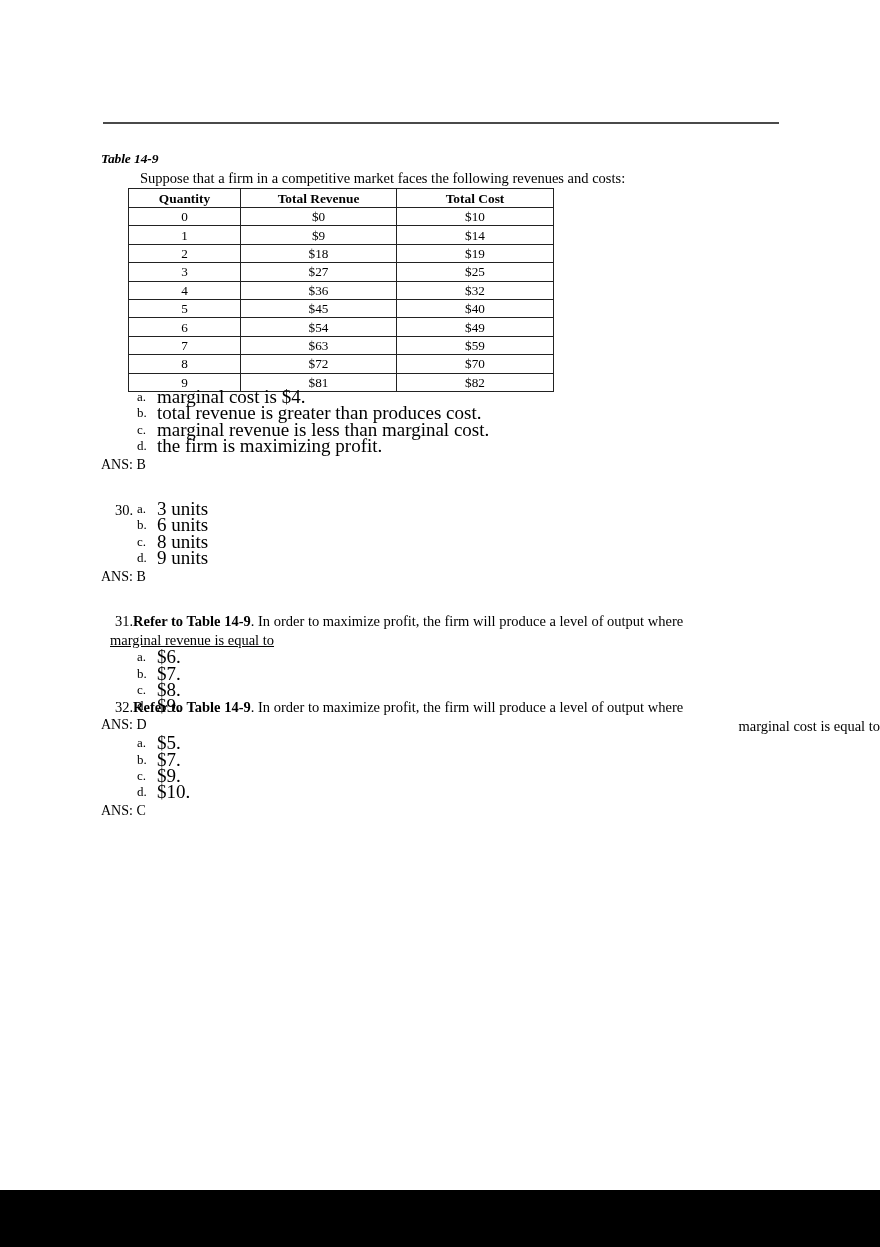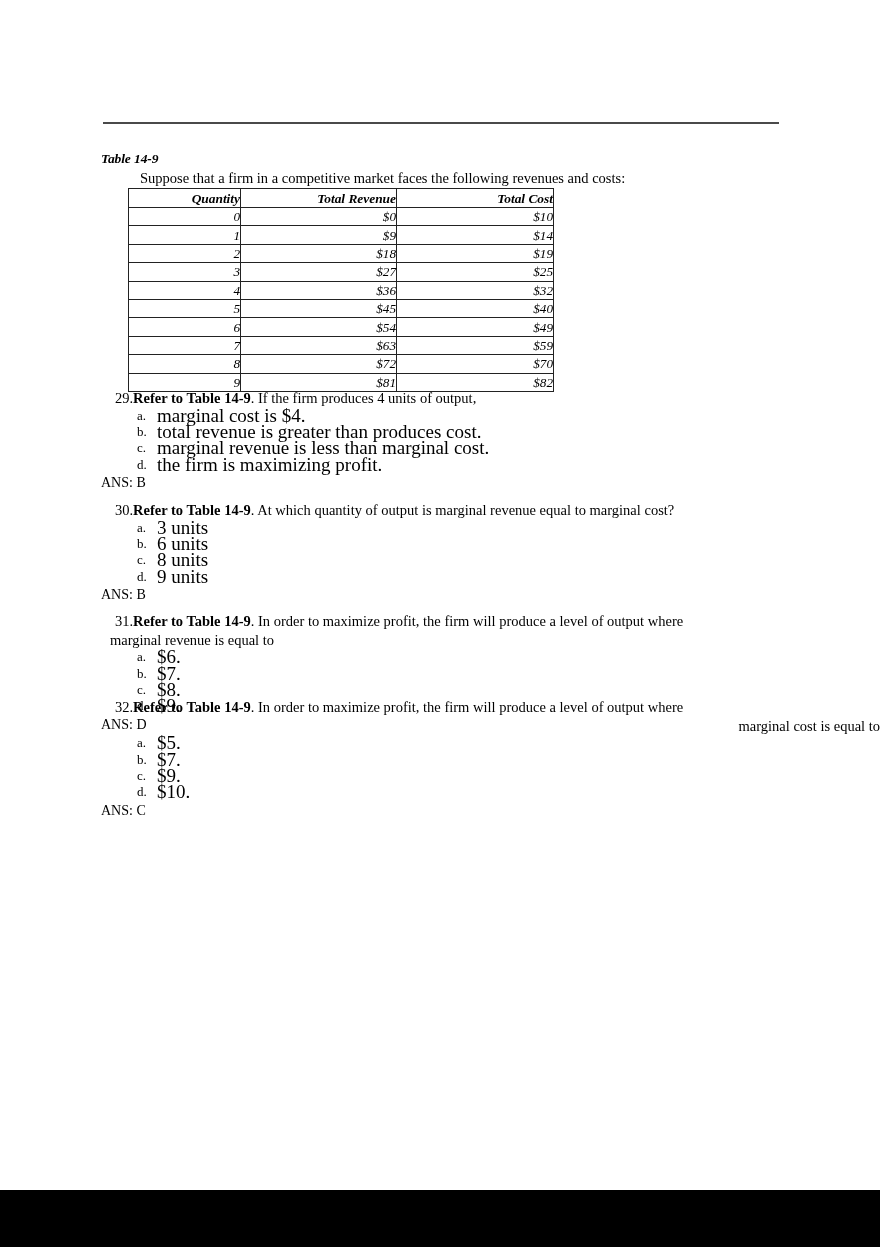--- a/index.html
+++ b/index.html
@@ -59,28 +59,27 @@
     border: 1.6px solid #000;
     background: #fff;
   }
   .data-table col.c-qty { width: 112px; }
   .data-table col.c-tr  { width: 156px; }
   .data-table col.c-tc  { width: 157px; }
 
   .data-table th,
   .data-table td {
     border: 0.8px solid #222;
-    text-align: right;
+    text-align: center;
     font-size: 13.2px;
     line-height: 15px;
     height: 17.4px;
     padding: 0;
     vertical-align: middle;
     font-weight: normal;
-    font-style: italic;
   }
   .data-table th {
     font-weight: bold;
     font-size: 13.4px;
     height: 18px;
   }
 
   
   .question-block {
     position: absolute;
@@ -225,24 +224,20 @@
         <tr>
           <td>9</td>
           <td>$81</td>
           <td>$82</td>
         </tr>
       </tbody>
   </table>
 
   <div id="questions-root">
       <div class="question-block" style="top: 341px;">
-        <div class="q-line">
-          <span class="q-num">29.</span>
-          <span class="q-text"><span class="q-stem-bold">Refer to Table 14-9</span><span>. If the firm produces 4 units of output,</span></span>
-        </div>
         <ul class="options">
           <li class="option">
             <span class="opt-letter">a.</span>
             <span class="opt-text">marginal cost is $4.</span>
           </li>
           <li class="option">
             <span class="opt-letter">b.</span>
             <span class="opt-text">total revenue is greater than produces cost.</span>
           </li>
           <li class="option">
@@ -252,21 +247,20 @@
           <li class="option">
             <span class="opt-letter">d.</span>
             <span class="opt-text">the firm is maximizing profit.</span>
           </li>
         </ul>
         <div class="ans-line">ANS: B</div>
       </div>
       <div class="question-block" style="top: 453px;">
         <div class="q-line">
           <span class="q-num">30.</span>
-          <span class="q-text"><span class="q-stem-bold">Refer to Table 14-9</span><span>. At which quantity of output is marginal revenue equal to marginal cost?</span></span>
         </div>
         <ul class="options">
           <li class="option">
             <span class="opt-letter">a.</span>
             <span class="opt-text">3 units</span>
           </li>
           <li class="option">
             <span class="opt-letter">b.</span>
             <span class="opt-text">6 units</span>
           </li>
@@ -279,21 +273,21 @@
             <span class="opt-text">9 units</span>
           </li>
         </ul>
         <div class="ans-line">ANS: B</div>
       </div>
       <div class="question-block" style="top: 564px;">
         <div class="q-line">
           <span class="q-num">31.</span>
           <span class="q-text"><span class="q-stem-bold">Refer to Table 14-9</span><span>. In order to maximize profit, the firm will produce a level of output where</span></span>
         </div>
-        <div class="q-line" style="">marginal revenue is equal to</div>
+        <div class="q-line" style=" text-decoration: underline;">marginal revenue is equal to</div>
         <ul class="options">
           <li class="option">
             <span class="opt-letter">a.</span>
             <span class="opt-text">$6.</span>
           </li>
           <li class="option">
             <span class="opt-letter">b.</span>
             <span class="opt-text">$7.</span>
           </li>
           <li class="option">

